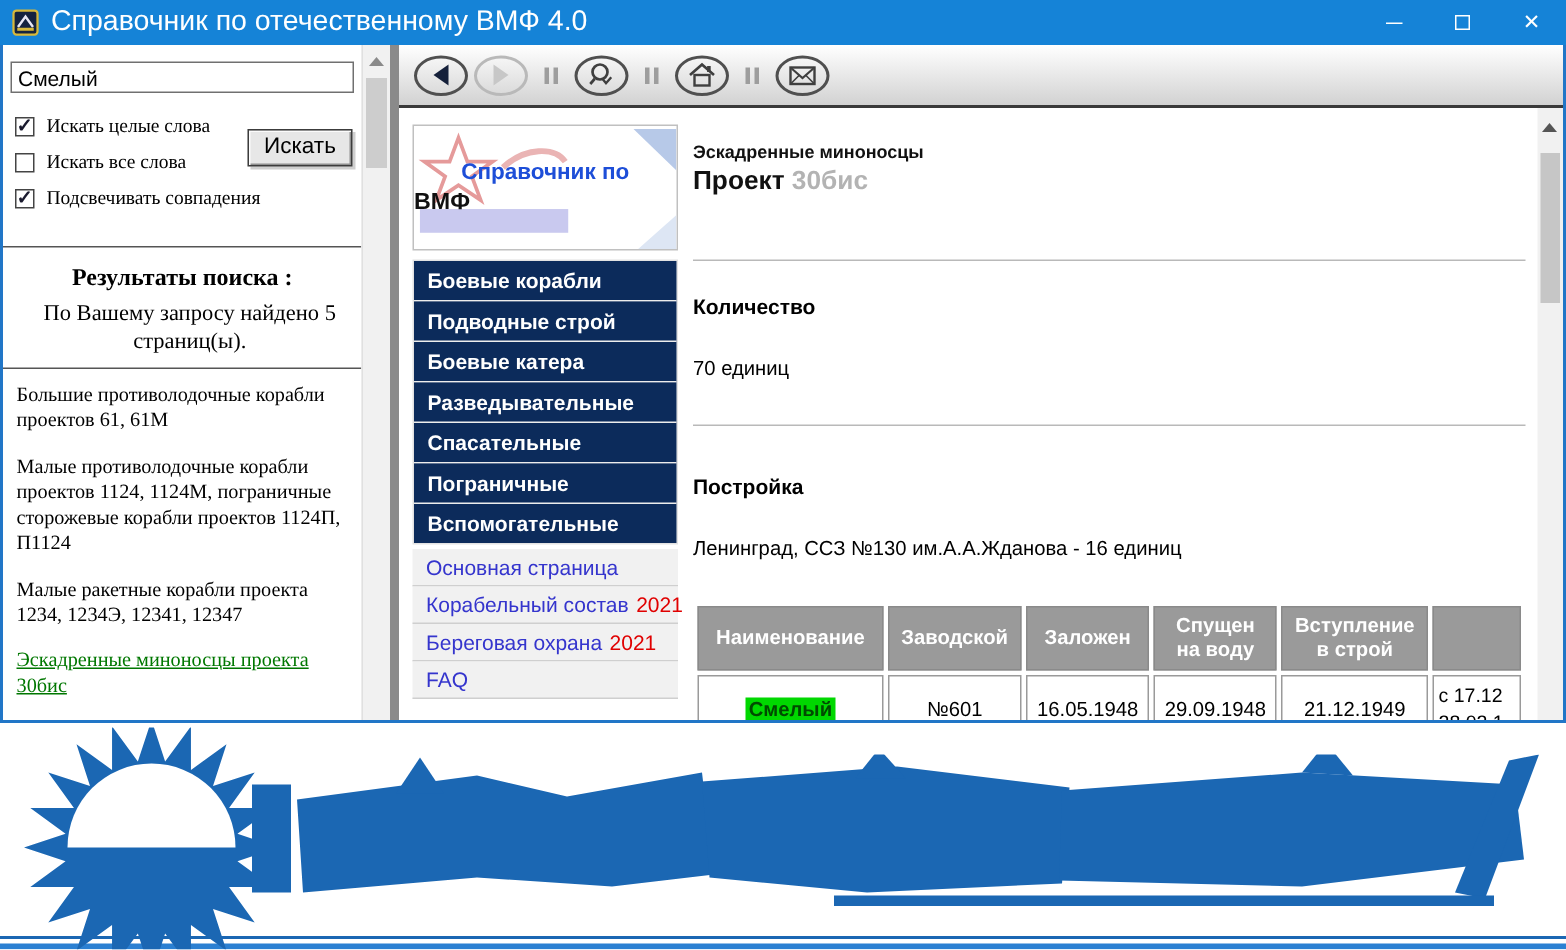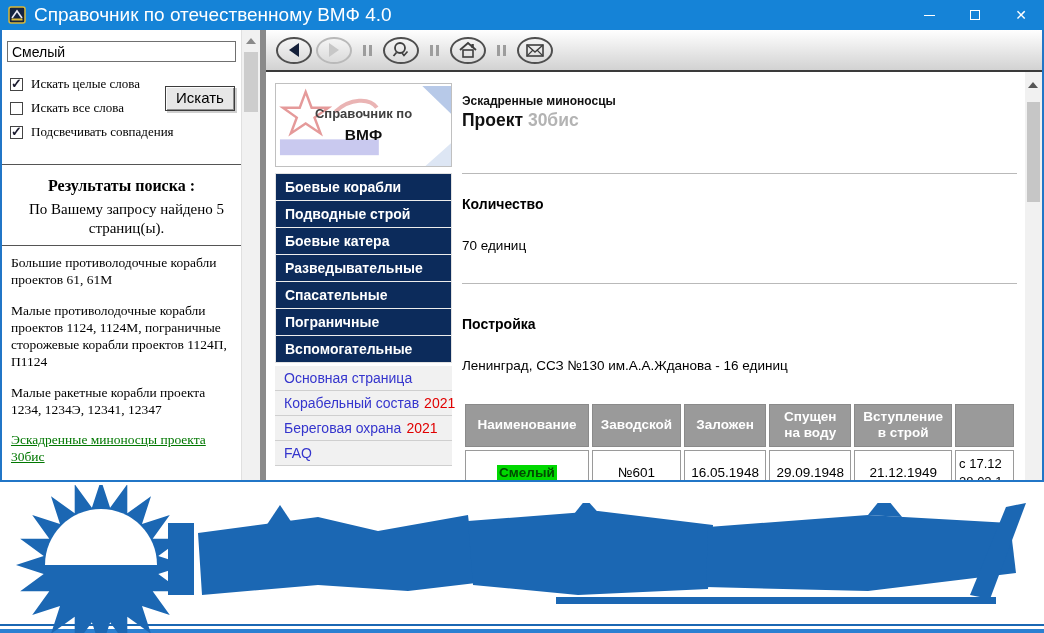--- a/index.html
+++ b/index.html
@@ -61,22 +61,22 @@
   .content { flex:1; display:flex; min-width:0; position:relative; background:#fff; }
   .page { flex:1; position:relative; overflow:hidden; }
   .vscroll { width:17px; background:#f1f1f1; position:relative; flex:0 0 auto; }
   .vscroll .scroll-up { left:3px; top:10px; border-bottom-color:#555; }
   .vscroll .scroll-thumb { top:30px; height:100px; left:2px; width:13px; background:#c6c6c6; }
 
   
   .site-nav { position:absolute; left:9px; top:11px; width:177px; }
   .logo-box { height:84px; border:1px solid #c0c0c0; position:relative; overflow:hidden; background:#fff; }
   .logo-box svg { position:absolute; inset:0; }
-  .logo-l1 { position:absolute; top:22px; width:100%; text-align:center; font-weight:bold; font-size:13px; color:#404040; }
-  .logo-l2 { position:absolute; top:42px; width:100%; text-align:center; font-weight:bold; font-size:15.5px; color:#101010; }
+  .logo-l1 { position:absolute; top:22px; width:100%; text-align:center; font-weight:bold; font-size:15px; color:#1d4ed8; }
+  .logo-l2 { position:absolute; top:42px; width:100%; text-align:left; font-weight:bold; font-size:15.5px; color:#101010; }
   .nav-dark { margin-top:6px; border:1px solid #e2e2e2; }
   .nav-dark-item { background:#0c2b5b; color:#fff; font-weight:bold; font-size:14px; padding:5px 0 5px 9px;
                    border-bottom:1px solid #ededed; cursor:pointer; white-space:nowrap; }
   .nav-dark-item:last-child { border-bottom:none; }
   .nav-light { margin-top:3px; }
   .nav-light-item { background:#f1f1f1; color:#3535cd; font-size:14px; padding:4px 0 4px 9px;
                     border-bottom:1px solid #cfcfcf; cursor:pointer; white-space:nowrap; }
   .nav-year { color:#e00000; margin-left:5px; }
 
   

